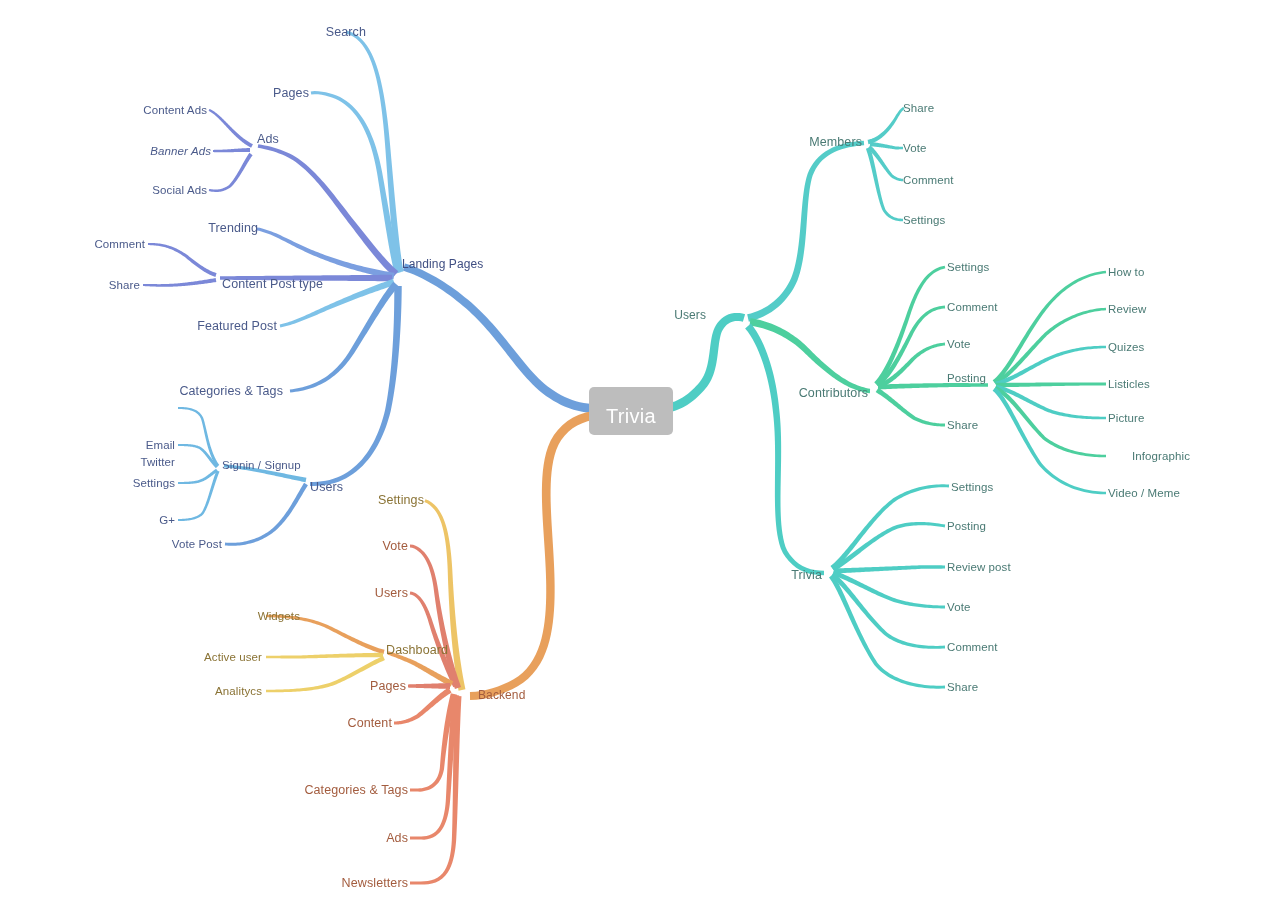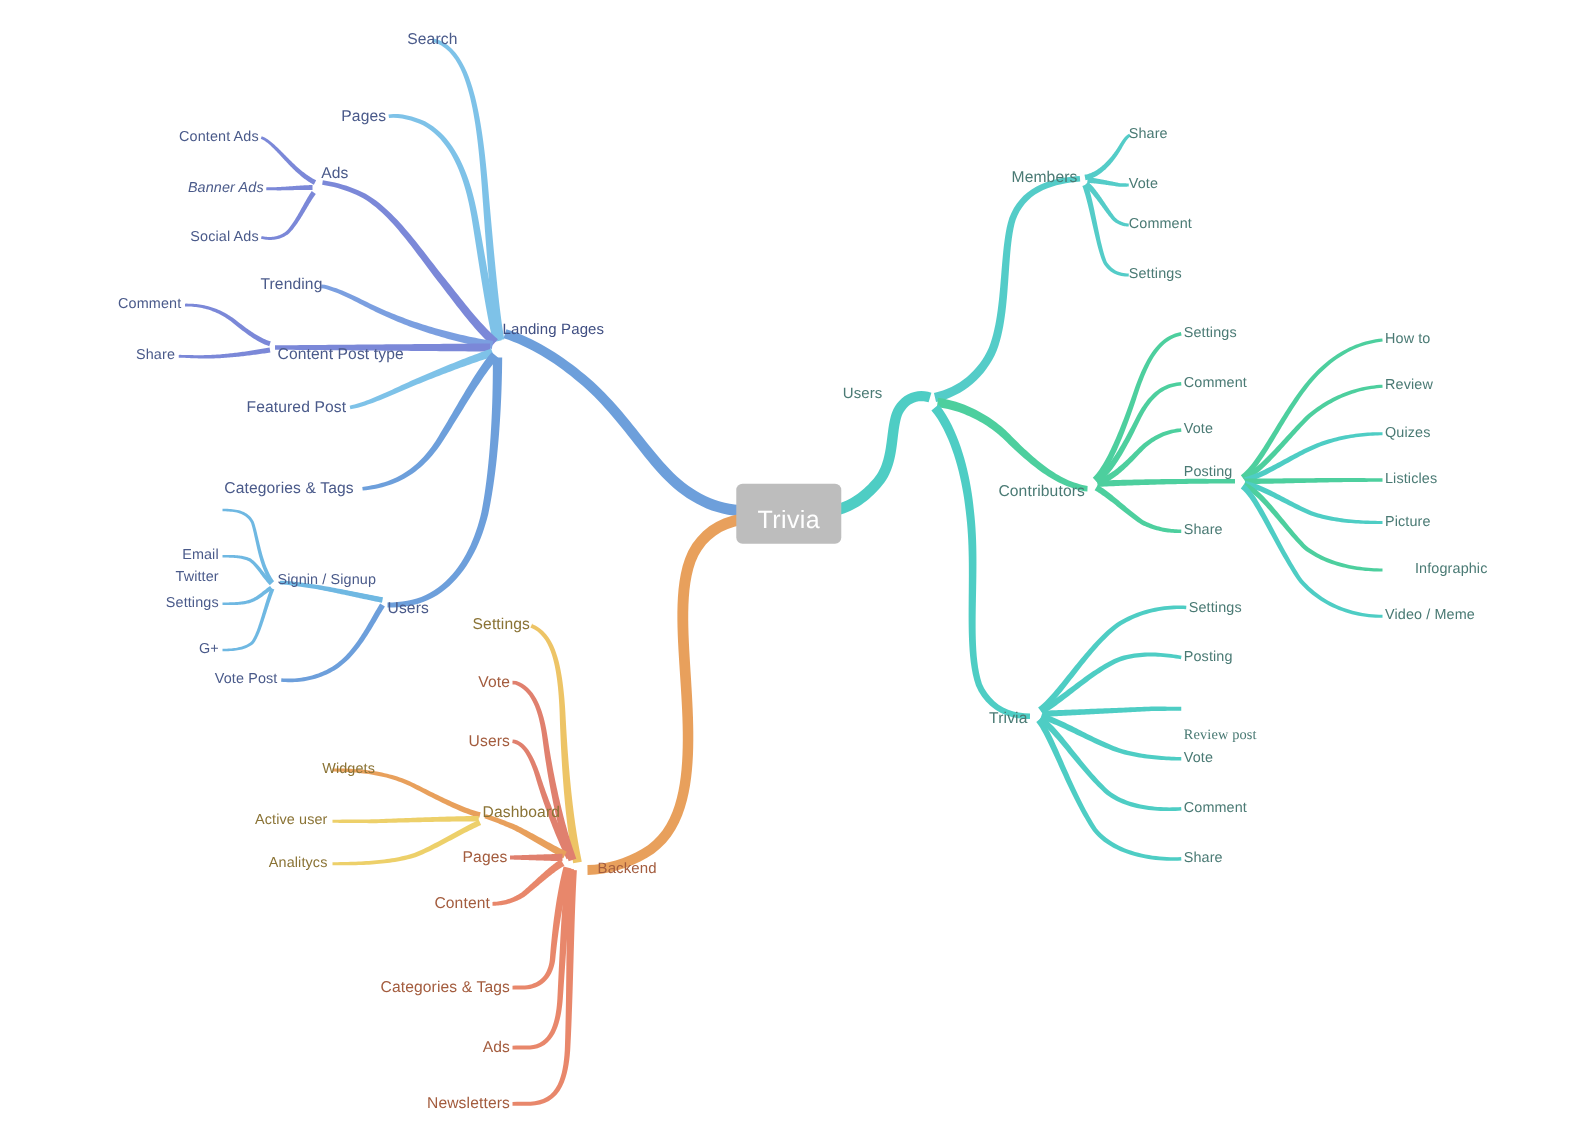--- a/index.html
+++ b/index.html
@@ -406,19 +406,19 @@
       <div class="node-label anchor-start" style="left: 1108px; top: 309px; color: rgb(74, 122, 116);">Review</div>
       <div class="node-label anchor-start" style="left: 1108px; top: 347px; color: rgb(74, 122, 116);">Quizes</div>
       <div class="node-label anchor-start" style="left: 1108px; top: 384px; color: rgb(74, 122, 116);">Listicles</div>
       <div class="node-label anchor-start" style="left: 1108px; top: 418px; color: rgb(74, 122, 116);">Picture</div>
       <div class="node-label anchor-start" style="left: 1108px; top: 456px; color: rgb(74, 122, 116); margin-left: 24px;">Infographic</div>
       <div class="node-label anchor-start" style="left: 1108px; top: 493px; color: rgb(74, 122, 116);">Video / Meme</div>
       <div class="node-label anchor-start" style="left: 947px; top: 425px; color: rgb(74, 122, 116);">Share</div>
       <div class="node-label anchor-end lvl2" style="left: 822px; top: 575px; color: rgb(74, 122, 116);">Trivia</div>
       <div class="node-label anchor-start" style="left: 951px; top: 487px; color: rgb(74, 122, 116);">Settings</div>
       <div class="node-label anchor-start" style="left: 947px; top: 526px; color: rgb(74, 122, 116);">Posting</div>
-      <div class="node-label anchor-start" style="left: 947px; top: 589px; color: rgb(74, 122, 116); font-family: Liberation Serif, serif;">Review post</div>
+      <div class="node-label anchor-start" style="left: 947px; top: 567px; color: rgb(74, 122, 116);">Review post</div>
       <div class="node-label anchor-start" style="left: 947px; top: 607px; color: rgb(74, 122, 116);">Vote</div>
       <div class="node-label anchor-start" style="left: 947px; top: 647px; color: rgb(74, 122, 116);">Comment</div>
       <div class="node-label anchor-start" style="left: 947px; top: 687px; color: rgb(74, 122, 116);">Share</div>
     </div>
   <div class="center-node" id="center-node" style="left: 631px; top: 411px; background: rgb(189, 189, 189); color: rgb(255, 255, 255);">Trivia</div>
 </div>
 
 </body></html>

